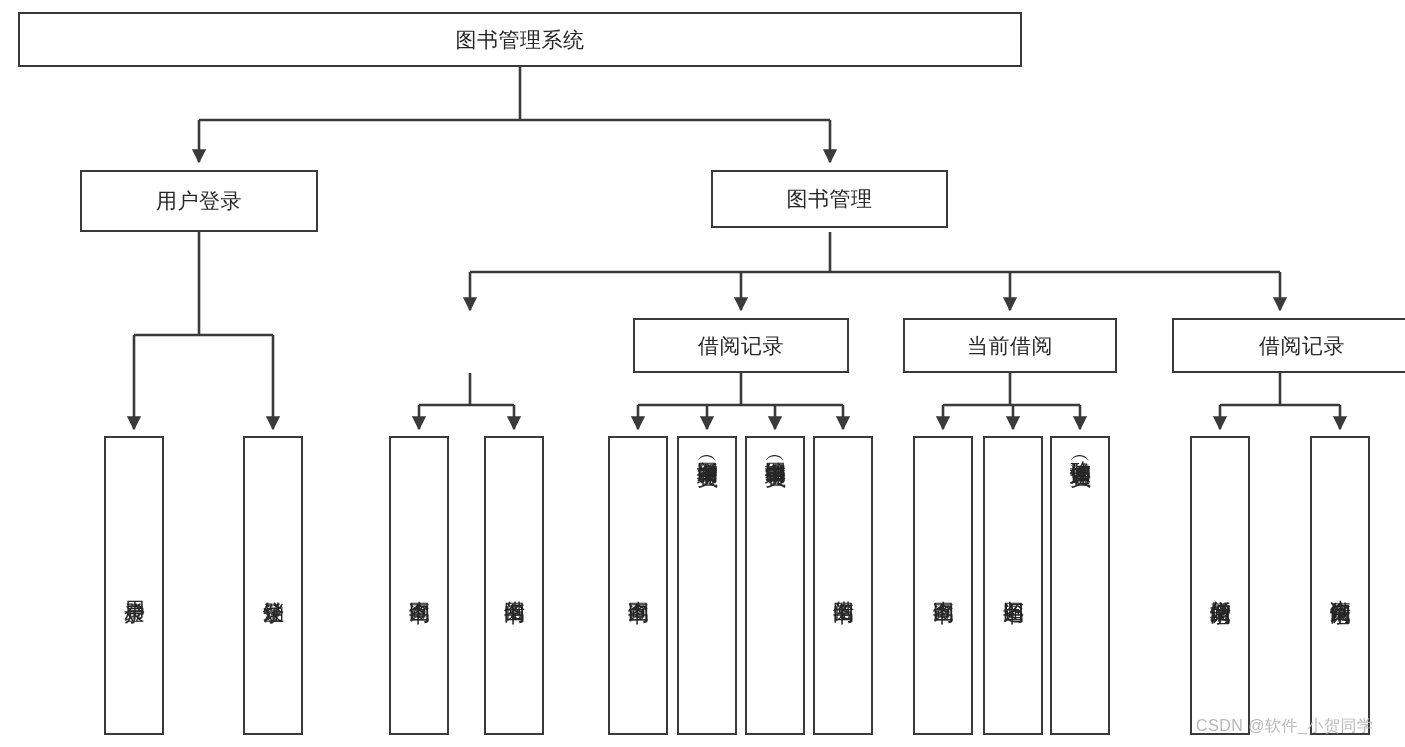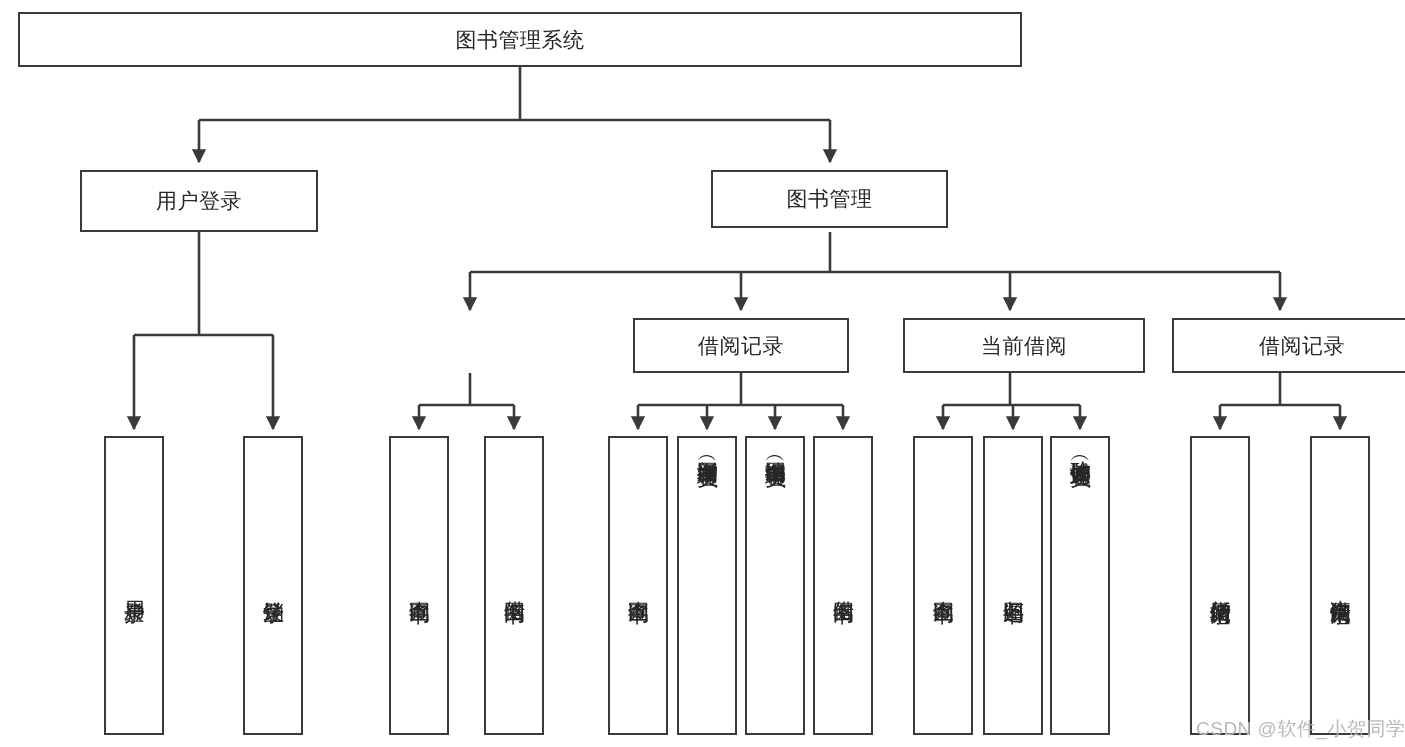--- a/index.html
+++ b/index.html
@@ -58,21 +58,21 @@
     letter-spacing: 1px;
     white-space: nowrap;
     display: block;
   }
   .node-v.vcenter {
     align-items: center;
     padding-top: 0;
   }
   .watermark {
     position: absolute;
-    font-size: 19px;
+    font-size: 16px;
     color: #b9b9b9;
     white-space: nowrap;
     letter-spacing: 0.5px;
     pointer-events: none;
   }
 </style>
 </head>
 <body>
 
 <div id="diagram-root">
@@ -134,21 +134,21 @@
   <div class="node node-h" style="left:80px; top:170px; width:238px; height:62px;">
     <span class="node-label">用户登录</span>
   </div>
   <div class="node node-h" style="left:711px; top:170px; width:237px; height:58px;">
     <span class="node-label">图书管理</span>
   </div>
 
   <div class="node node-h" style="left:633px; top:318px; width:216px; height:55px;">
     <span class="node-label">借阅记录</span>
   </div>
-  <div class="node node-h" style="left:903px; top:318px; width:242px; height:55px;">
+  <div class="node node-h" style="left:903px; top:318px; width:214px; height:55px;">
     <span class="node-label">当前借阅</span>
   </div>
   <div class="node node-h" style="left:1172px; top:318px; width:260px; height:55px;">
     <span class="node-label">借阅记录</span>
   </div>
 
   <div class="node node-v vcenter" style="left:104px; top:436px; width:60px; height:299px;">
     <span class="node-label">用户登录</span>
   </div>
   <div class="node node-v vcenter" style="left:243px; top:436px; width:60px; height:299px;">

